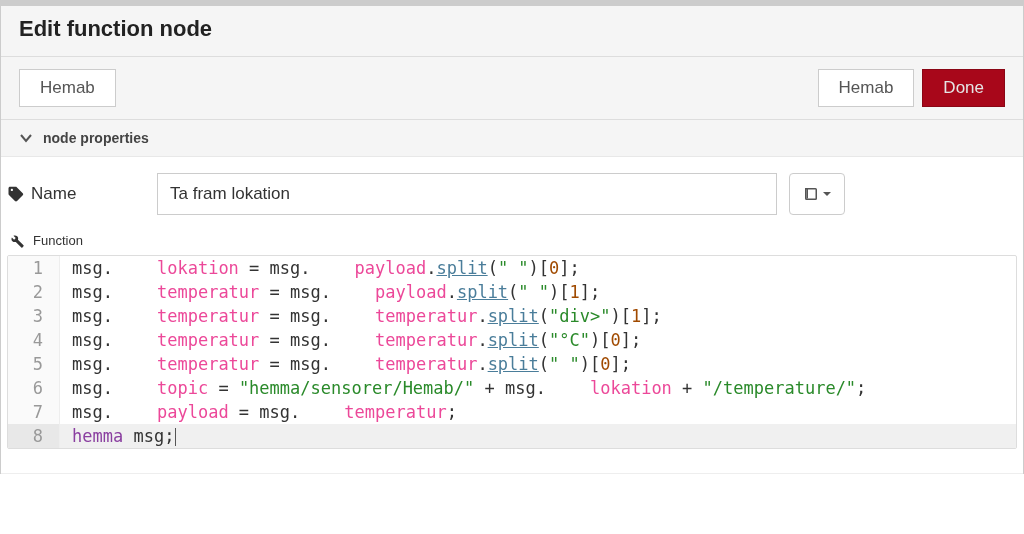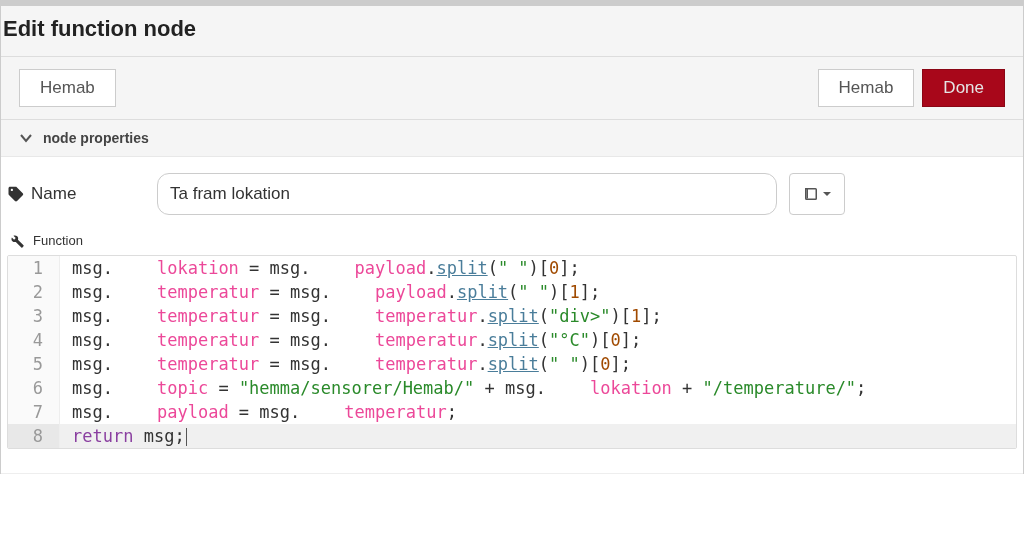--- a/index.html
+++ b/index.html
@@ -13,21 +13,21 @@
   }
   .topbar {
     border-top: 6px solid #ccc;
   }
   .panel {
     border-left: 1px solid #ccc;
     border-right: 1px solid #ccc;
     background: #f5f5f5;
   }
   .header {
-    padding: 10px 2px 14px;
+    padding: 10px 18px 14px;
     font-size: 22px;
     font-weight: 700;
     color: #222;
     border-bottom: 1px solid #ddd;
   }
   .actions {
     display: flex;
     align-items: center;
     padding: 12px 18px;
     border-bottom: 1px solid #ddd;
@@ -87,21 +87,21 @@
     font-size: 17px;
     color: #333;
   }
   .row input[type=text] {
     flex: 1;
     max-width: 620px;
     height: 42px;
     padding: 0 12px;
     font-size: 17px;
     border: 1px solid #ccc;
-    border-radius: 12px;
+    border-radius: 0;
     color: #333;
     outline: none;
   }
   .side-btn {
     width: 56px;
     height: 42px;
     margin-left: 12px;
     border: 1px solid #ccc;
     border-radius: 4px;
     background: #fff;
@@ -249,19 +249,19 @@
           <div class="editor-row">
             <div class="gutter">6</div>
             <div class="code"><span class="tok-id">msg</span><span class="tok-op">.</span><span class="tok-prop">topic</span><span class="tok-op"> = </span><span class="tok-str">"hemma/sensorer/Hemab/"</span><span class="tok-op"> + </span><span class="tok-id">msg</span><span class="tok-op">.</span><span class="tok-prop">lokation</span><span class="tok-op"> + </span><span class="tok-str">"/temperature/"</span><span class="tok-op">;</span></div>
           </div>
           <div class="editor-row">
             <div class="gutter">7</div>
             <div class="code"><span class="tok-id">msg</span><span class="tok-op">.</span><span class="tok-prop">payload</span><span class="tok-op"> = </span><span class="tok-id">msg</span><span class="tok-op">.</span><span class="tok-prop">temperatur</span><span class="tok-op">;</span></div>
           </div>
           <div class="editor-row active">
             <div class="gutter">8</div>
-            <div class="code"><span class="tok-kw">return</span><span class="tok-op"> </span><span class="tok-id">msg</span><span class="tok-op">;</span><span class="cursor"></span></div>
+            <div class="code"><span class="tok-kw">hemma</span><span class="tok-op"> </span><span class="tok-id">msg</span><span class="tok-op">;</span><span class="cursor"></span></div>
           </div>
         </div>
 
     </div>
   </div>
 </div>
 
 </body></html>

